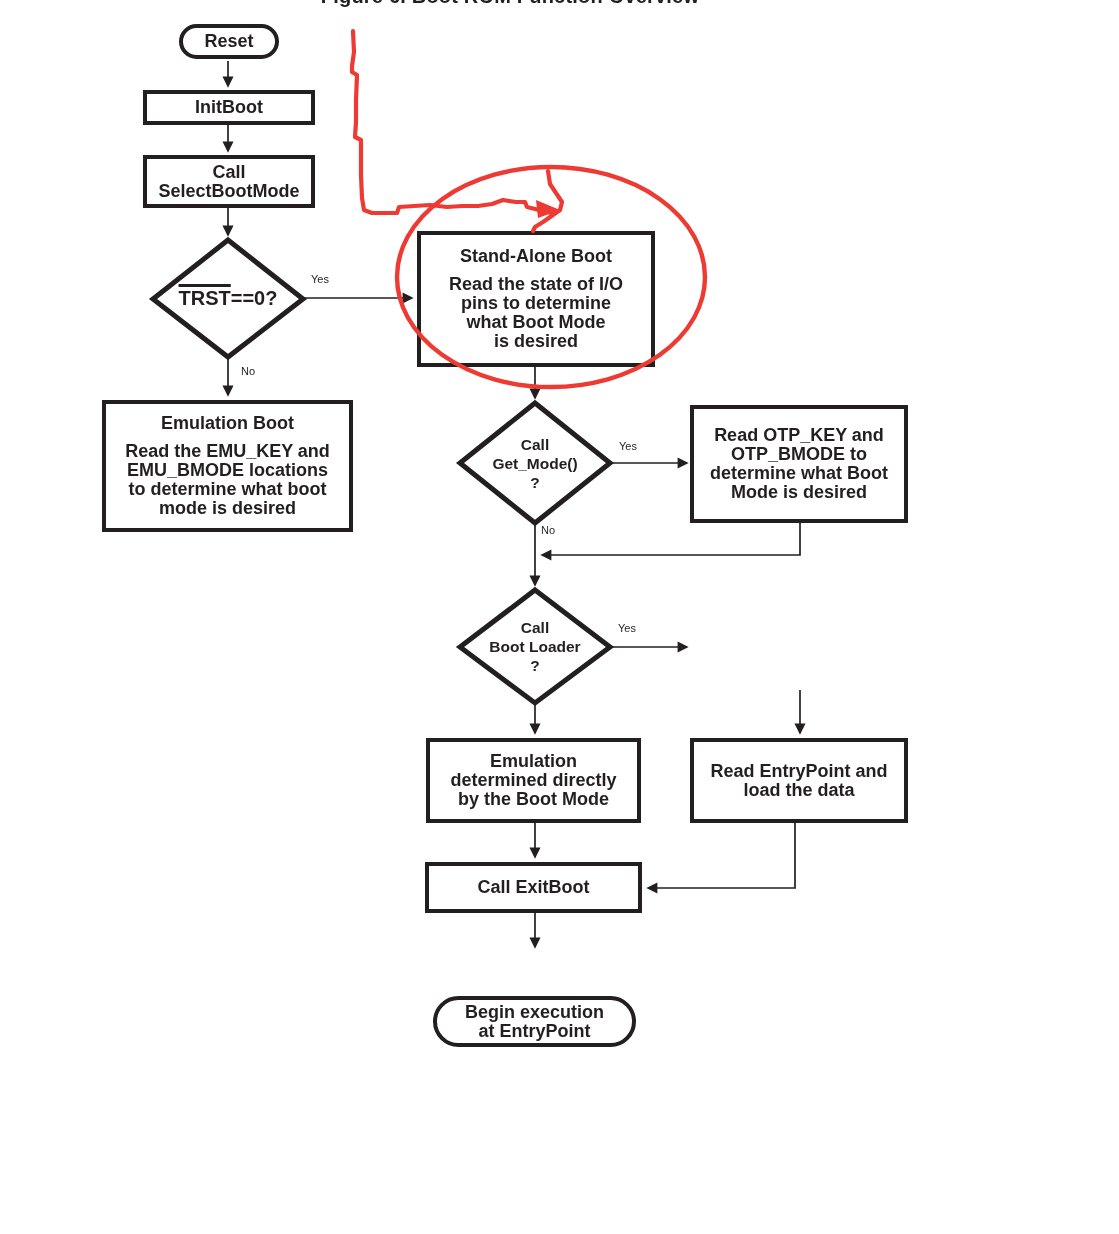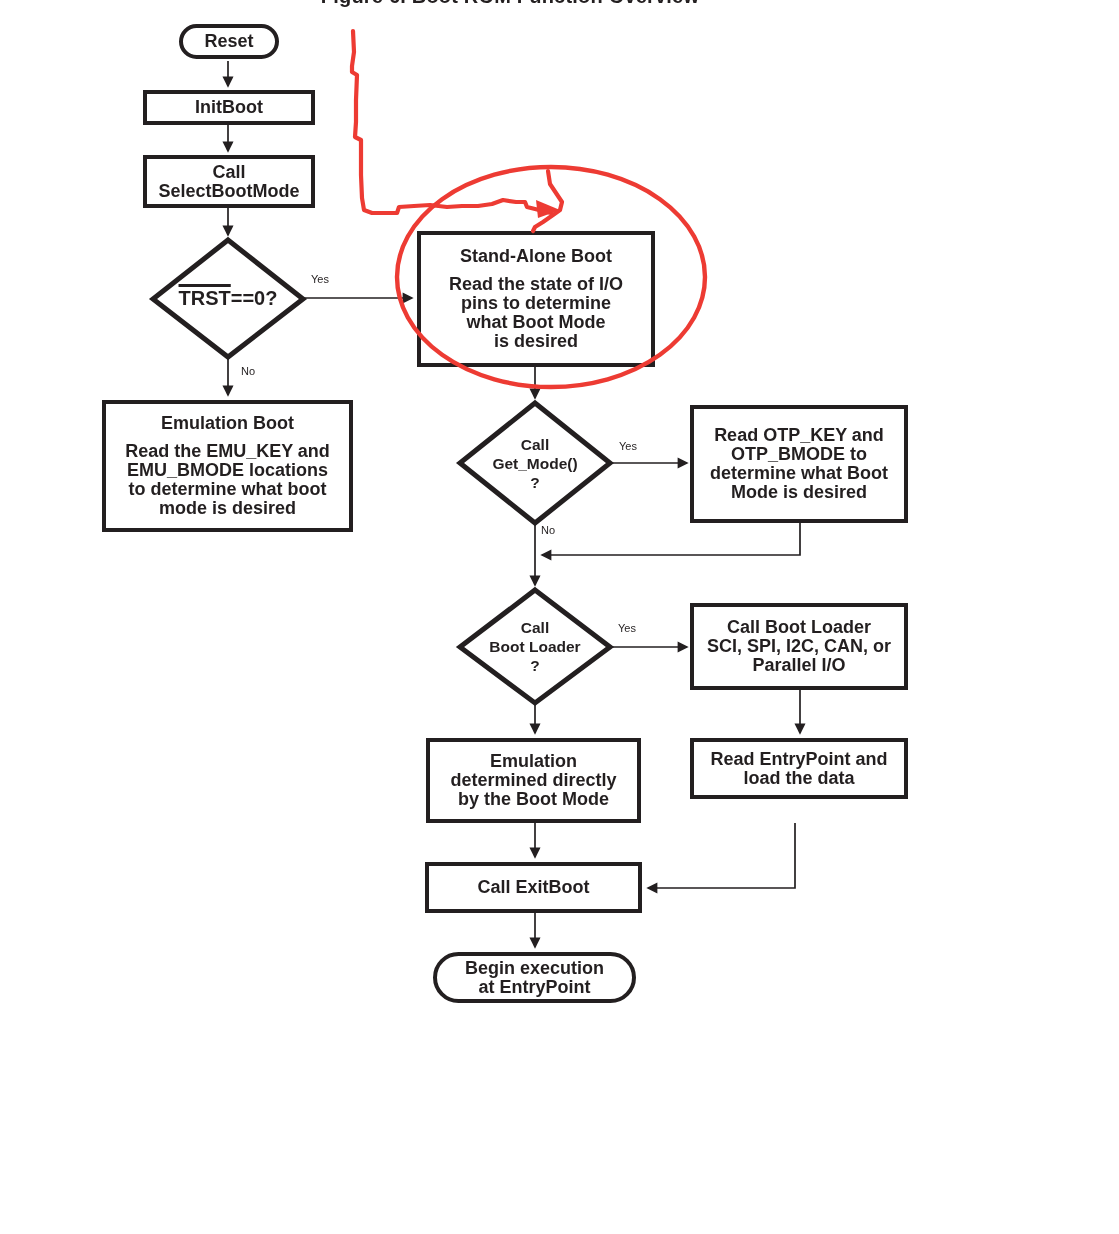--- a/index.html
+++ b/index.html
@@ -33,21 +33,21 @@
     text-align: center;
     background: #fff;
     border: 4px solid var(--ink);
     font-weight: bold;
     font-size: 18px;
     line-height: 19px;
     white-space: pre-line;
     color: var(--ink);
   }
   .terminator-small { border-radius: 18px; }
-  .terminator-big   { border-radius: 26px; }
+  .terminator-big   { border-radius: 26px; margin-top: 44px; }
   .node-title { margin-bottom: 9px; white-space: pre-line; }
   .node-body  { white-space: pre-line; }
 
   
   .dlabel {
     position: absolute;
     z-index: 2;
     display: flex;
     flex-direction: column;
     align-items: center;
@@ -158,29 +158,26 @@
 EMU_BMODE locations
 to determine what boot
 mode is desired</div>
   </div>
 
   <div class="node" style="left:690px; top:405px; width:218px; height:118px; border-width:4.5px;">Read OTP_KEY and
 OTP_BMODE to
 determine what Boot
 Mode is desired</div>
 
-  <div class="node" style="left:690px; top:603px; width:218px; height:87px; border-width:4.5px;">Call Boot Loader
-SCI, SPI, I2C, CAN, or
-Parallel I/O</div>
 
   <div class="node" style="left:426px; top:738px; width:215px; height:85px;">Emulation
 determined directly
 by the Boot Mode</div>
 
-  <div class="node" style="left:690px; top:738px; width:218px; height:61px;">Read EntryPoint and
+  <div class="node" style="left:690px; top:738px; width:218px; height:85px;">Read EntryPoint and
 load the data</div>
 
   <div class="node" style="left:425px; top:862px; width:217px; height:51px;">Call ExitBoot</div>
 
   <div class="node terminator-big" style="left:433px; top:952px; width:203px; height:51px;">Begin execution
 at EntryPoint</div>
 
   <div class="dlabel" style="left:153px; top:240px; width:150px; height:117px; font-size:20px;">
     <div><span class="overline">TRST</span><span>==0?</span></div>
   </div>

